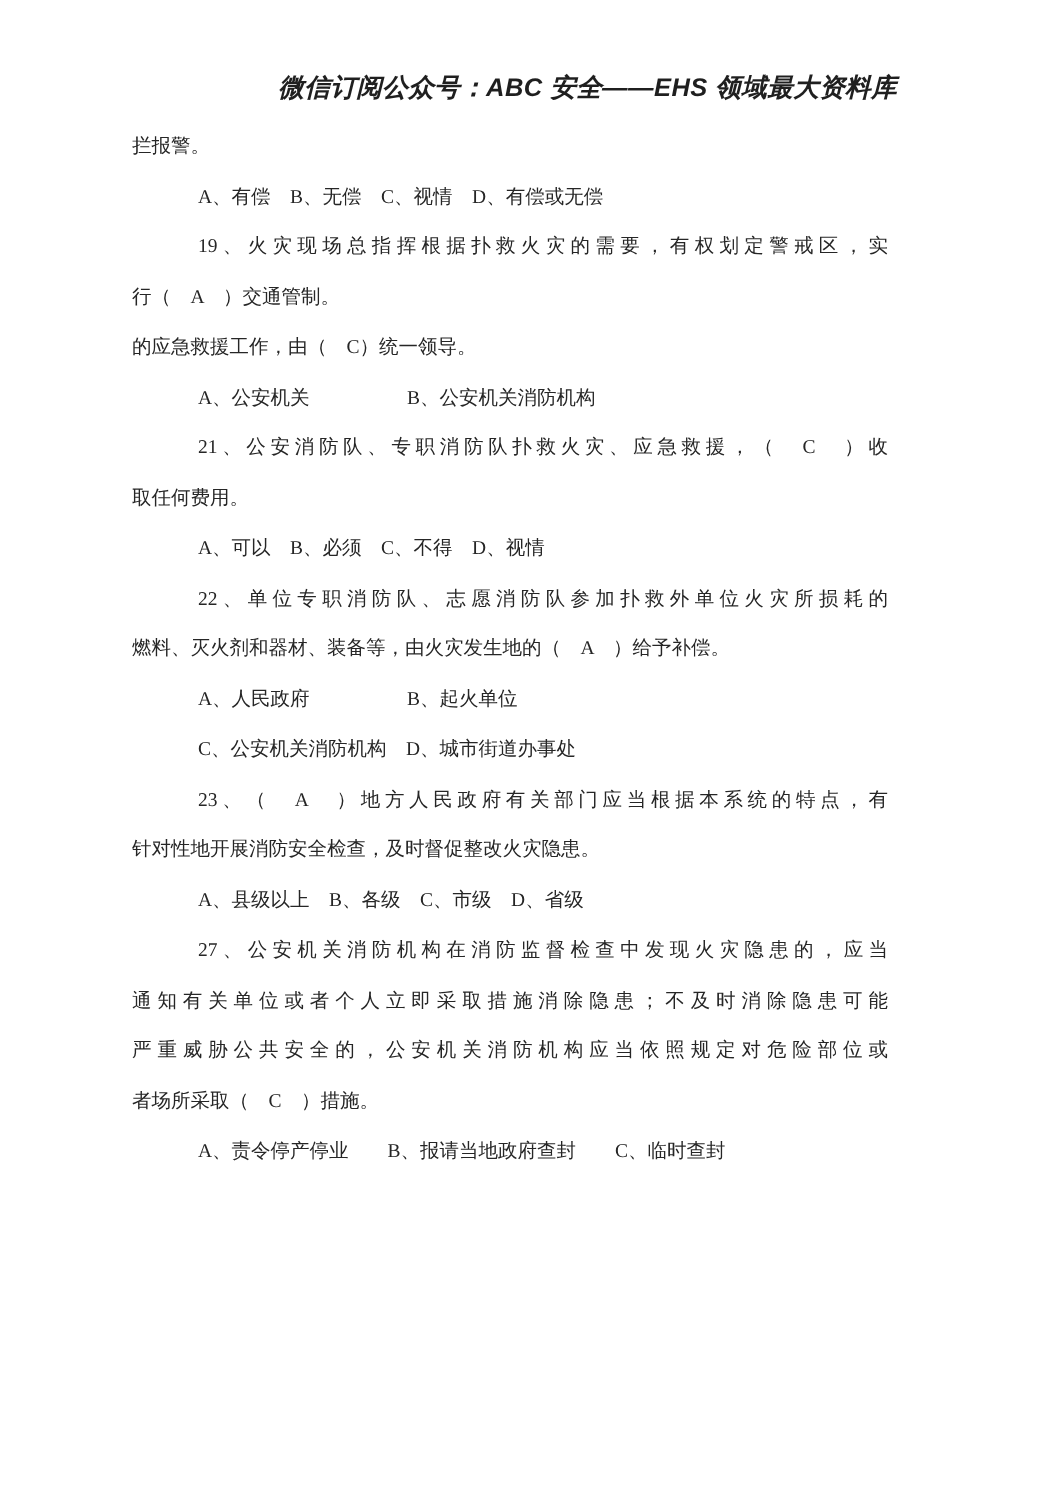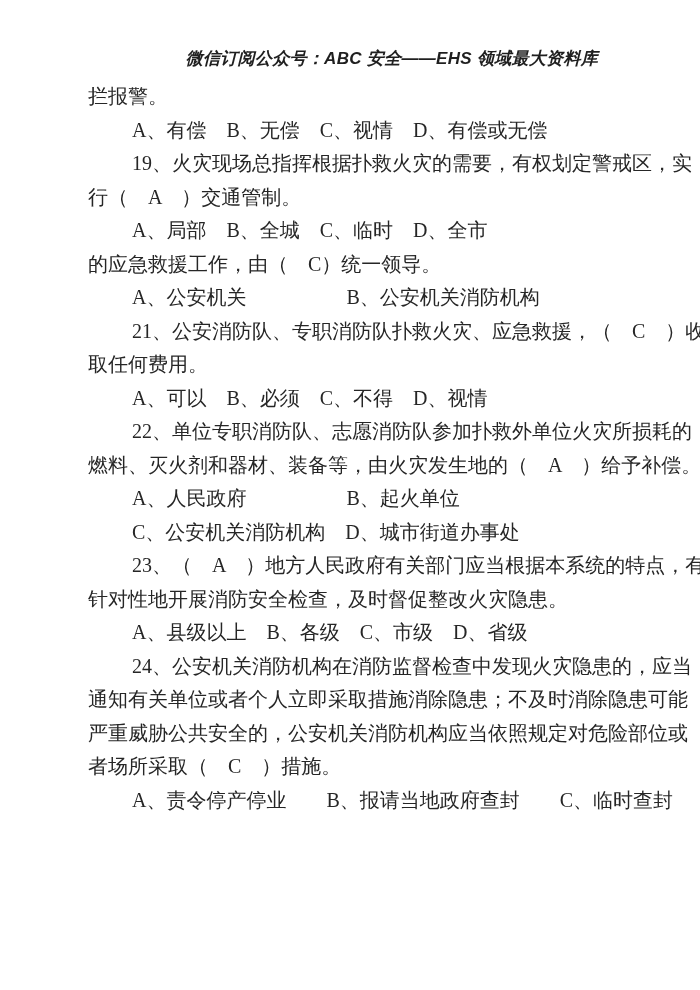--- a/index.html
+++ b/index.html
@@ -31,21 +31,21 @@
     letter-spacing: 0.3px;
     color: #1f1f1f;
     white-space: nowrap;
   }
   .doc-body {
     position: absolute;
     top: 80px;
     left: 88px;
     width: 504px;
     font-family: "Liberation Serif", "DejaVu Serif", serif;
-    font-size: 20px;
+    font-size: 13px;
     line-height: 33.5px;
     color: #262626;
   }
   .line {
     height: 33.5px;
     white-space: nowrap;
   }
   .line.ind {
     padding-left: 44px;
   }
@@ -57,32 +57,31 @@
 </head>
 <body>
 
 <div class="page">
   <div class="page-header">微信订阅公众号：ABC 安全——EHS 领域最大资料库</div>
   <div class="doc-body" id="doc-body">
       <div class="line">拦报警。</div>
       <div class="line ind">A、有偿　B、无偿　C、视情　D、有偿或无偿</div>
       <div class="line ind j">19、火灾现场总指挥根据扑救火灾的需要，有权划定警戒区，实</div>
       <div class="line">行（　A　）交通管制。</div>
-      <div class="line ind">A、局部　B、全城　C、临时　D、全市</div>
       <div class="line">的应急救援工作，由（　C）统一领导。</div>
       <div class="line ind">A、公安机关　　　　　B、公安机关消防机构</div>
       <div class="line ind j">21、公安消防队、专职消防队扑救火灾、应急救援，（　C　）收</div>
       <div class="line">取任何费用。</div>
       <div class="line ind">A、可以　B、必须　C、不得　D、视情</div>
       <div class="line ind j">22、单位专职消防队、志愿消防队参加扑救外单位火灾所损耗的</div>
       <div class="line">燃料、灭火剂和器材、装备等，由火灾发生地的（　A　）给予补偿。</div>
       <div class="line ind">A、人民政府　　　　　B、起火单位</div>
       <div class="line ind">C、公安机关消防机构　D、城市街道办事处</div>
       <div class="line ind j">23、（　A　）地方人民政府有关部门应当根据本系统的特点，有</div>
       <div class="line">针对性地开展消防安全检查，及时督促整改火灾隐患。</div>
       <div class="line ind">A、县级以上　B、各级　C、市级　D、省级</div>
-      <div class="line ind j">24、公安机关消防机构在消防监督检查中发现火灾隐患的，应当</div>
+      <div class="line ind j">27、公安机关消防机构在消防监督检查中发现火灾隐患的，应当</div>
       <div class="line j">通知有关单位或者个人立即采取措施消除隐患；不及时消除隐患可能</div>
       <div class="line j">严重威胁公共安全的，公安机关消防机构应当依照规定对危险部位或</div>
       <div class="line">者场所采取（　C　）措施。</div>
       <div class="line ind">A、责令停产停业　　B、报请当地政府查封　　C、临时查封</div>
     </div>
 </div>
 
 </body></html>

